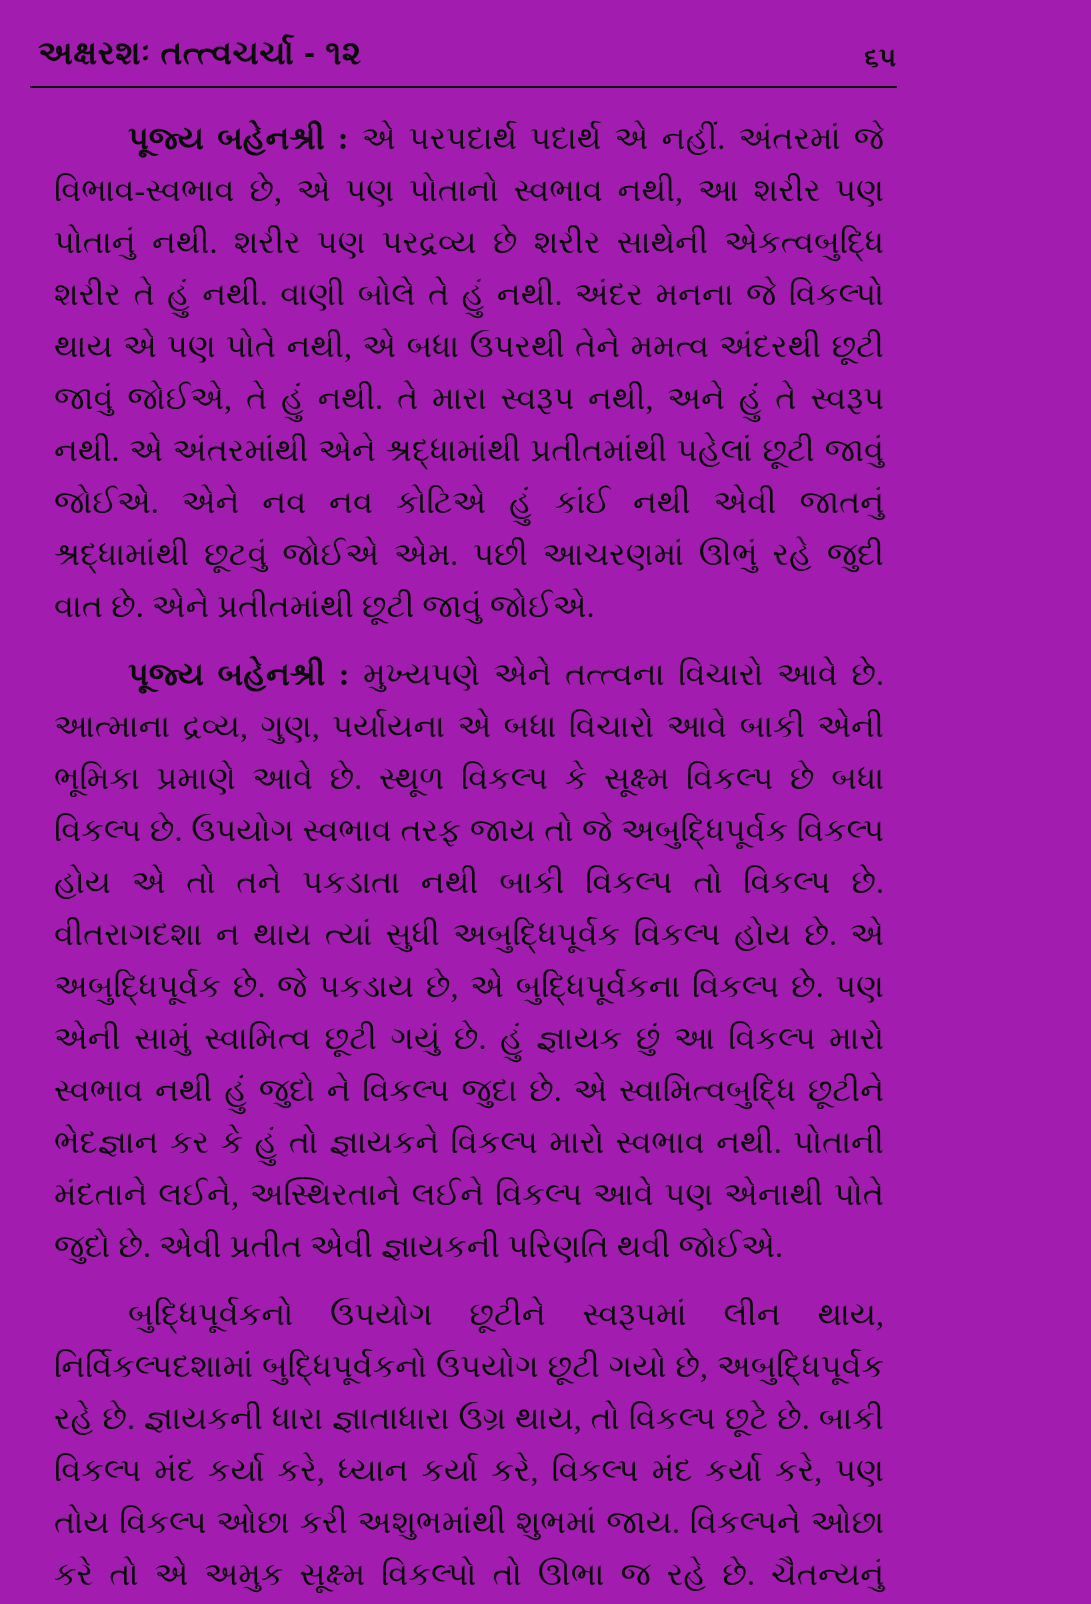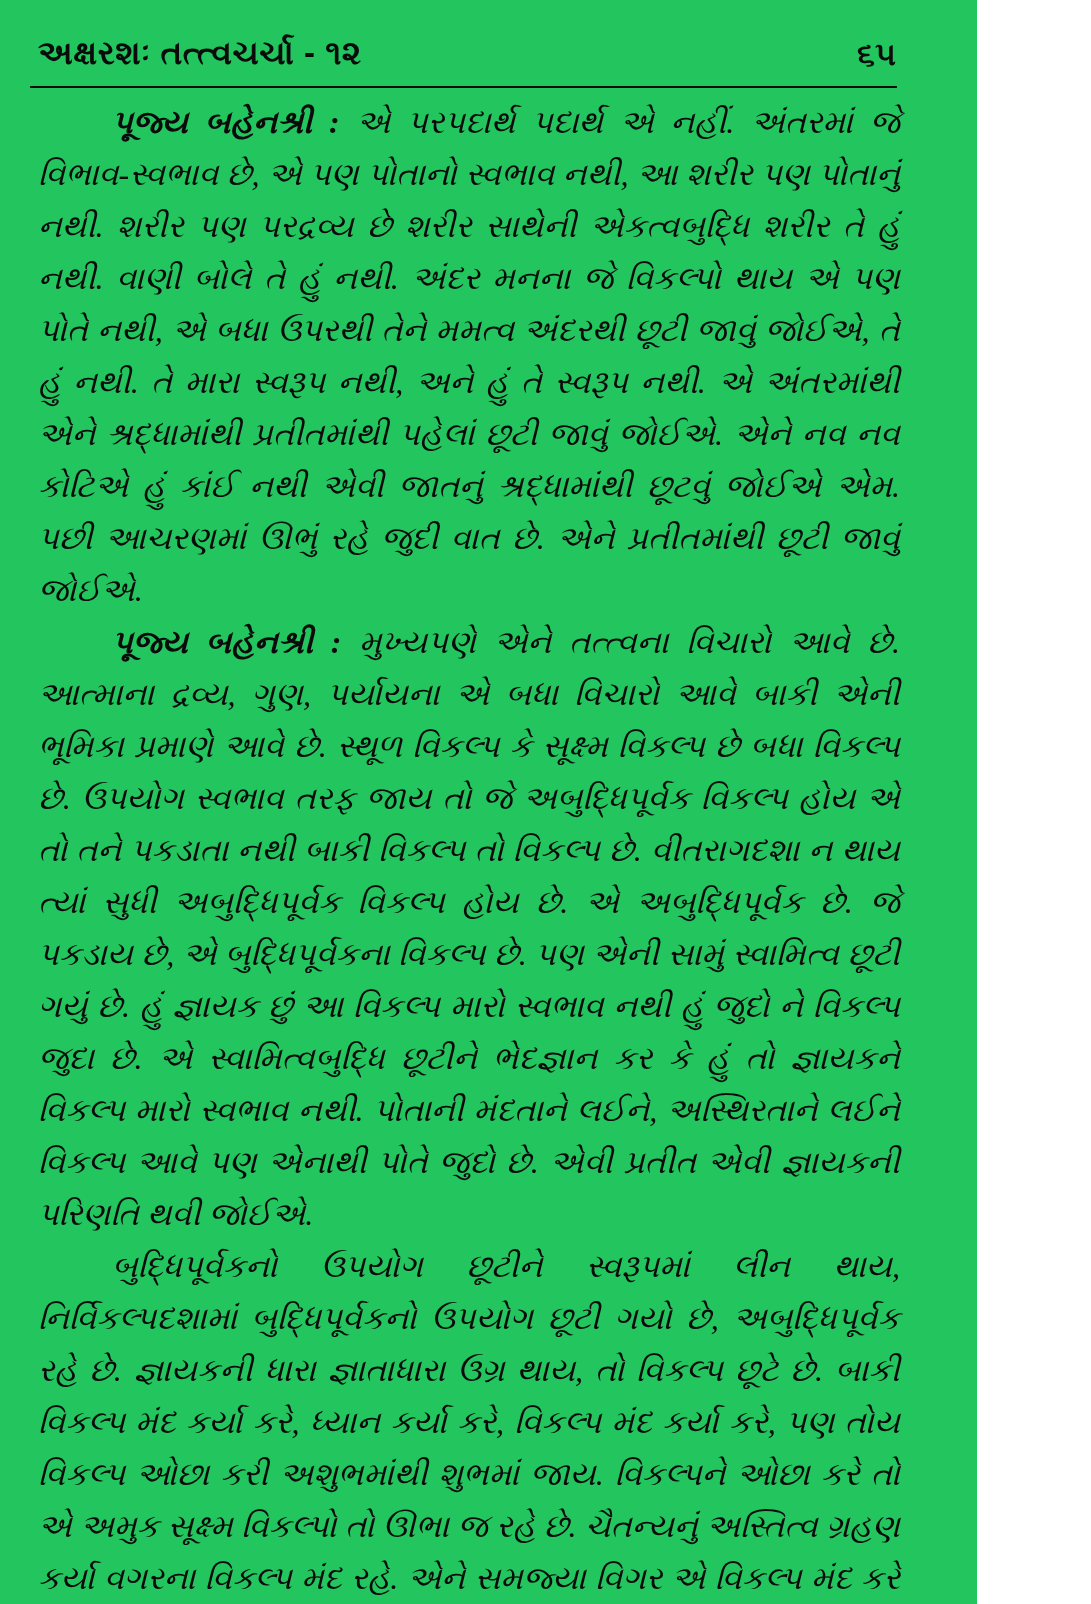--- a/index.html
+++ b/index.html
@@ -2,23 +2,23 @@
 <html lang="gu"><head>
 <meta charset="utf-8">
 <style>
   html, body {
     margin: 0;
     padding: 0;
     background: #ffffff;
   }
   .page {
     position: relative;
-    width: 977px;
+    width: 1091px;
     height: 1604px;
-    background: #22c55e;
+    background: #a21caf;
     color: #0b0b0b;
     overflow: hidden;
     font-family: "Liberation Serif", "DejaVu Serif", serif;
   }
   .running-header {
     position: absolute;
     top: 34px;
     left: 38px;
     width: 858px;
     display: flex;
@@ -28,44 +28,43 @@
   .running-header .book-title {
     font-family: "Liberation Sans", "DejaVu Sans", sans-serif;
     font-weight: 700;
     font-size: 33px;
     letter-spacing: 0.5px;
     white-space: nowrap;
   }
   .running-header .folio {
     font-family: "Liberation Sans", "DejaVu Sans", sans-serif;
     font-weight: 700;
-    font-size: 32px;
+    font-size: 26px;
     white-space: nowrap;
   }
   .header-rule {
     position: absolute;
     top: 86px;
     left: 30px;
     width: 867px;
     height: 2px;
     background: #0b0b0b;
   }
   .body-text {
     position: absolute;
     top: 96px;
     left: 38px;
     width: 862px;
     font-size: 32px;
     line-height: 52px;
     text-align: justify;
   }
   .para {
-    margin: 0;
+    margin: 16px;
     text-indent: 74px;
-    font-style: italic;
   }
   .speaker {
     font-weight: 700;
   }
 </style>
 </head>
 <body>
 
 <div class="page">
 

